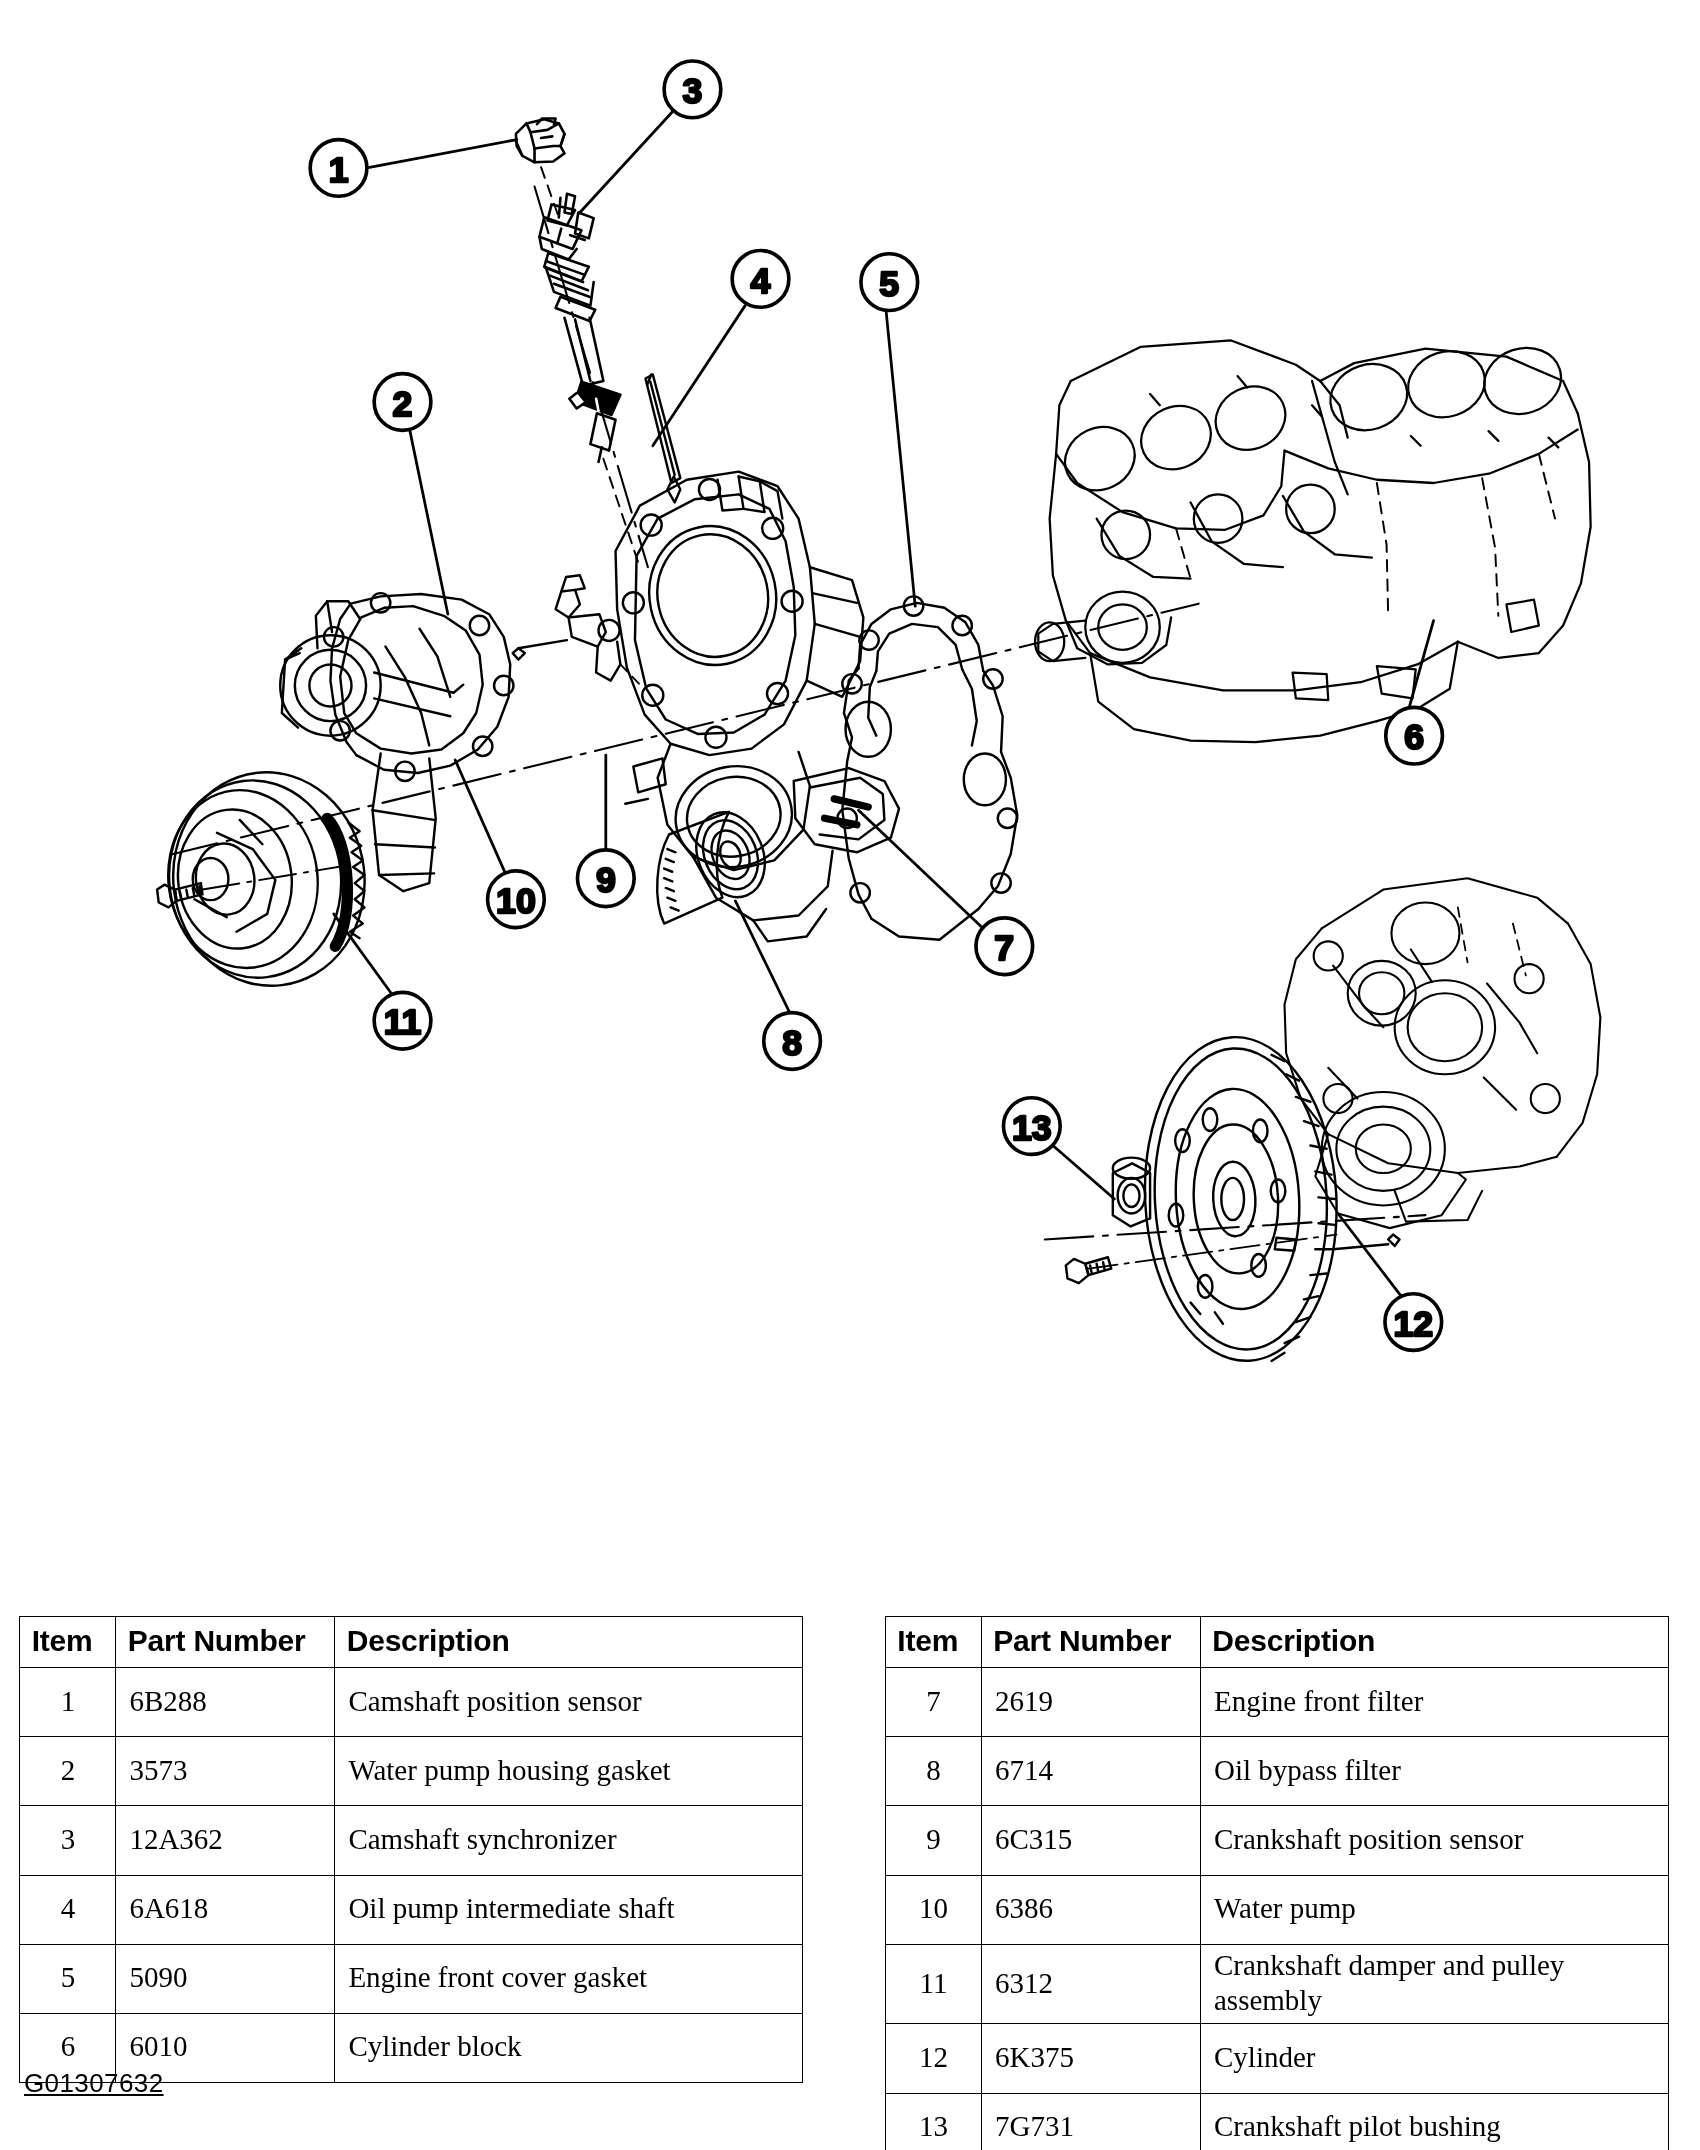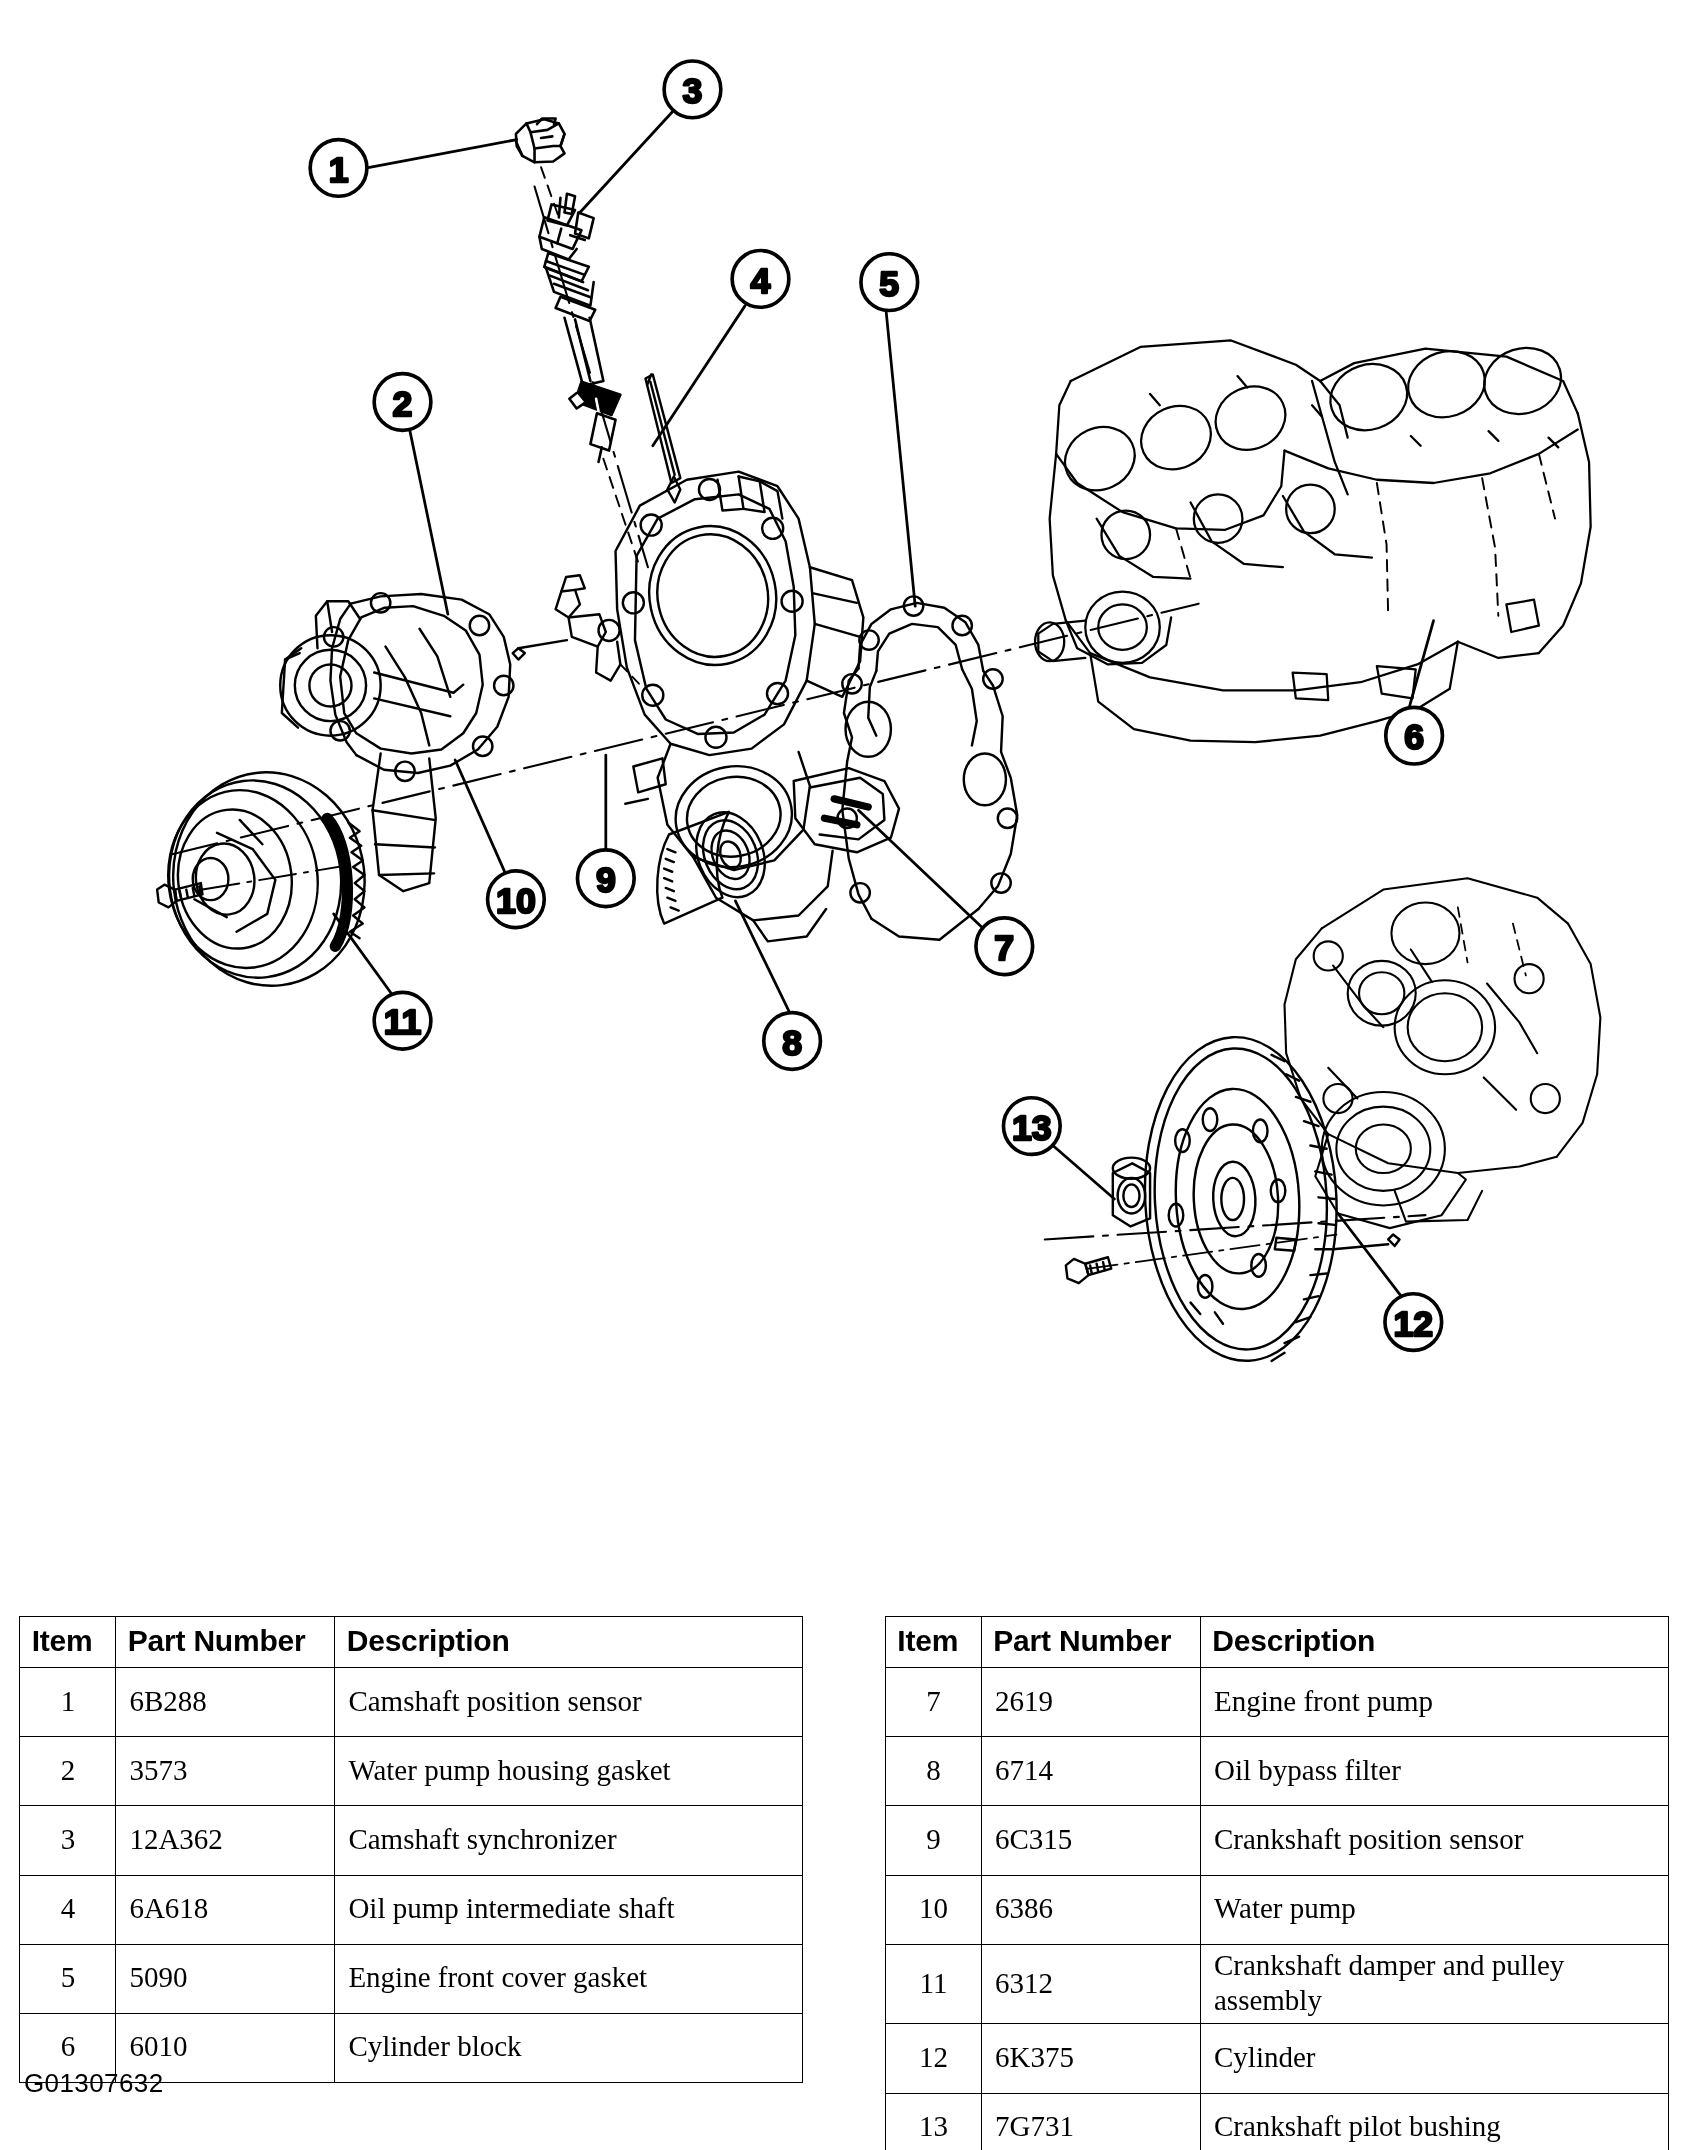--- a/index.html
+++ b/index.html
@@ -102,20 +102,21 @@
 
   
   #figure-id {
     position: absolute;
     left: 24px;
     top: 2068px;
     font-family: "Liberation Sans", sans-serif;
     font-size: 26px;
     color: #000000;
     letter-spacing: 0.4px;
+    text-decoration: underline;
   }
 </style>
 </head>
 <body>
 
 <div id="page">
 
   <div id="illustration">
   <svg width="1700" height="1588" viewBox="0 0 2099 1960" xmlns="http://www.w3.org/2000/svg">
     <g fill="none" stroke="#000" stroke-width="3" stroke-linejoin="round" stroke-linecap="round">
@@ -617,21 +618,21 @@
       <tr>
         <th class="col-item">Item</th>
         <th class="col-part">Part Number</th>
         <th class="col-desc">Description</th>
       </tr>
     </thead>
     <tbody>
         <tr>
           <td class="cell-item">7</td>
           <td class="cell-part">2619</td>
-          <td class="cell-desc">Engine front pump</td>
+          <td class="cell-desc">Engine front filter</td>
         </tr>
         <tr>
           <td class="cell-item">8</td>
           <td class="cell-part">6714</td>
           <td class="cell-desc">Oil bypass filter</td>
         </tr>
         <tr>
           <td class="cell-item">9</td>
           <td class="cell-part">6C315</td>
           <td class="cell-desc">Crankshaft position sensor</td>

